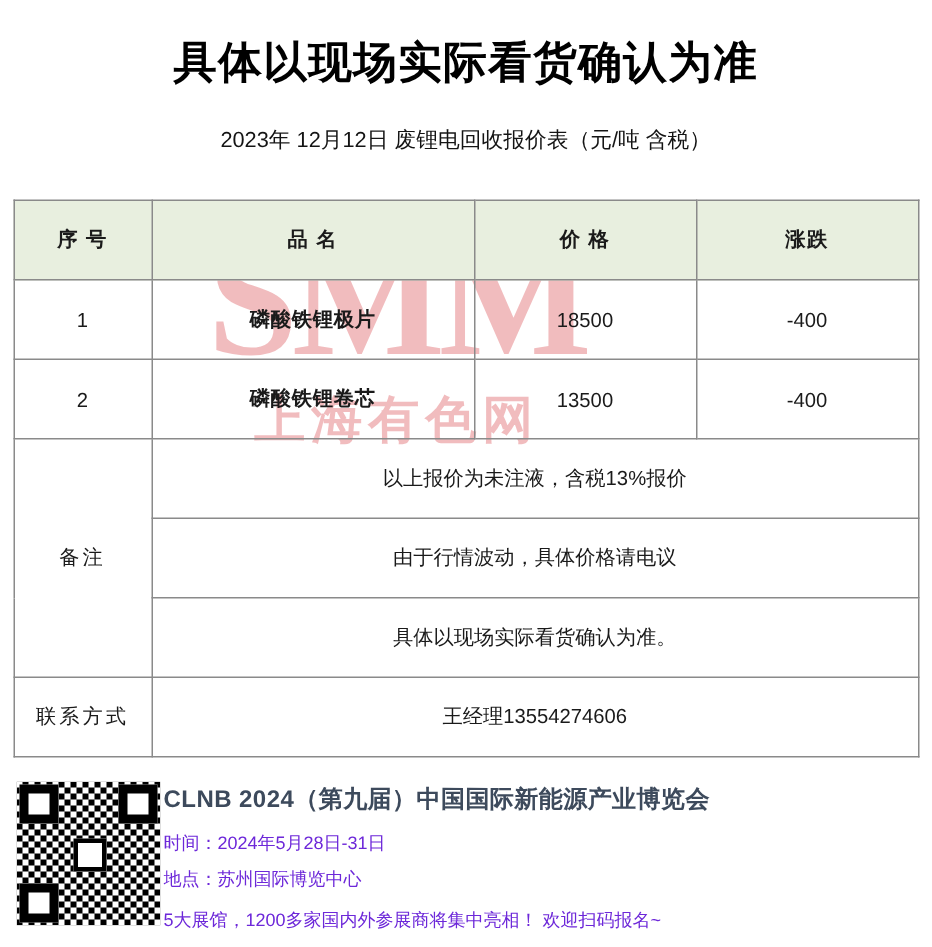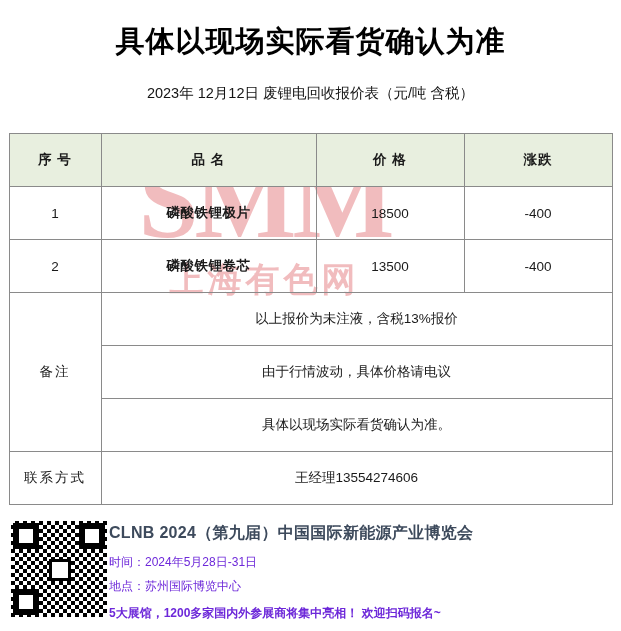--- a/index.html
+++ b/index.html
@@ -181,21 +181,20 @@
     margin-bottom: 10px;
   }
   .promo-line {
     font-size: 12px;
     color: #6d28d9;
     margin-bottom: 7px;
   }
   .promo-line.last {
     margin-top: 10px;
     margin-bottom: 0;
-    font-weight: bold;
   }
 </style>
 </head>
 <body>
 
 <div class="page">
 
   <div class="watermark">
     <div class="wm-smm">SMM</div>
     <div class="wm-cn">上海有色网</div>

